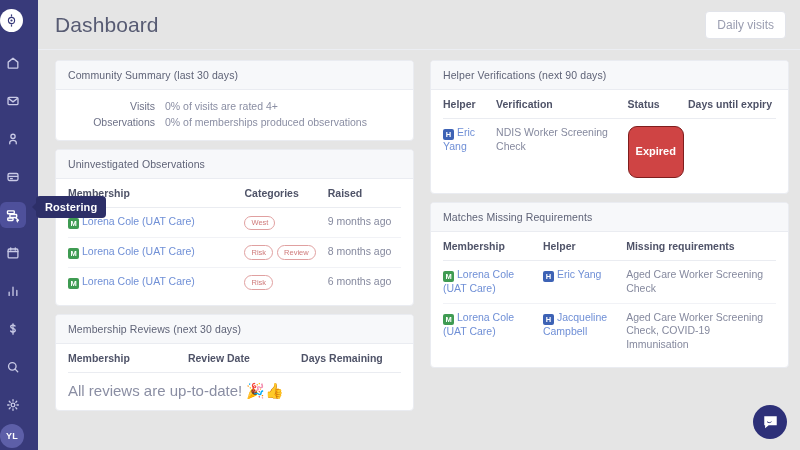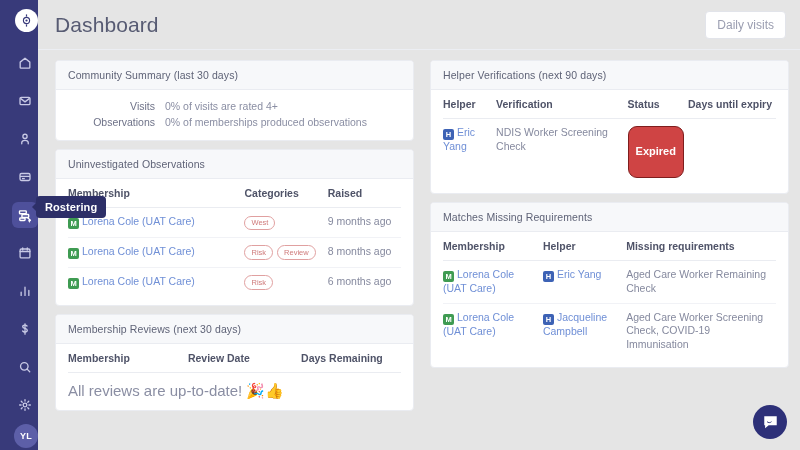--- a/index.html
+++ b/index.html
@@ -10,21 +10,21 @@
     font-family: "Liberation Sans", sans-serif;
     -webkit-font-smoothing: antialiased;
   }
 
   #app { position: relative; width: 800px; height: 450px; display: flex; }
 
   
   .sidebar {
     width: 38px; height: 450px;
     background: #383a7a;
-    display: flex; flex-direction: column; align-items: flex-end;
+    display: flex; flex-direction: column; align-items: flex-start;
     flex: 0 0 38px;
     position: relative;
     z-index: 30;
   }
   .logo {
     width: 23px; height: 23px; border-radius: 50%;
     background: #ffffff;
     margin-top: 9px; margin-bottom: 12px;
     display: flex; align-items: center; justify-content: center;
     flex: 0 0 auto;
@@ -462,21 +462,21 @@
                 </tr>
               </thead>
               <tbody>
                 <tr>
                   <td>
                     <span class="sq sq-m">M</span><a class="lnk" href="#">Lorena Cole (UAT Care)</a>
                   </td>
                   <td>
                     <span class="sq sq-h">H</span><a class="lnk" href="#">Eric Yang</a>
                   </td>
-                  <td>Aged Care Worker Remaining Check</td>
+                  <td>Aged Care Worker Screening Check</td>
                 </tr>
                 <tr>
                   <td>
                     <span class="sq sq-m">M</span><a class="lnk" href="#">Lorena Cole (UAT Care)</a>
                   </td>
                   <td>
                     <span class="sq sq-h">H</span><a class="lnk" href="#">Jacqueline Campbell</a>
                   </td>
                   <td>Aged Care Worker Screening Check, COVID-19 Immunisation</td>
                 </tr>

